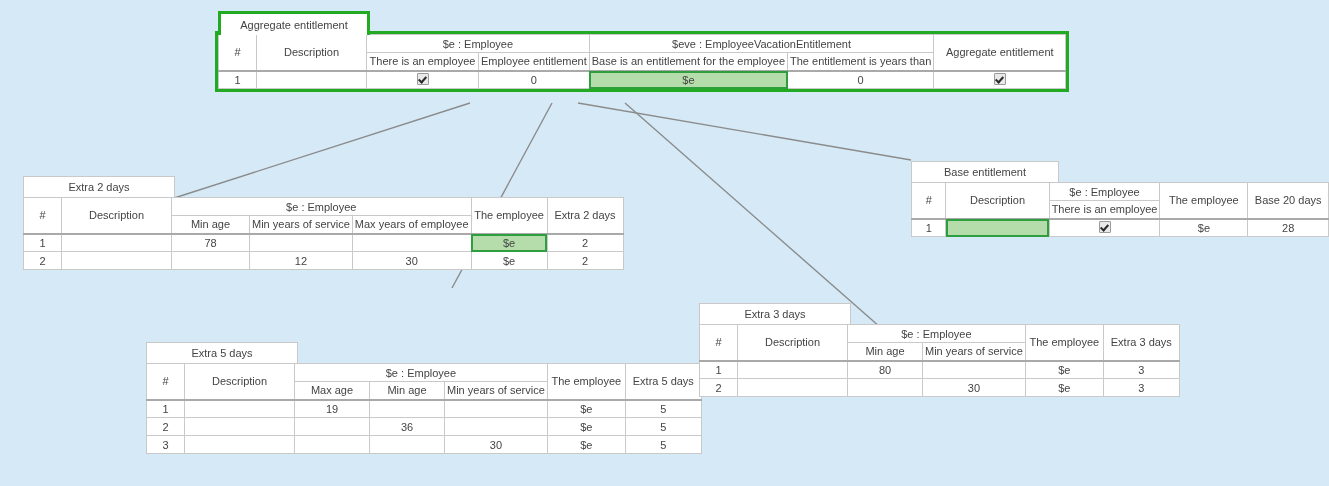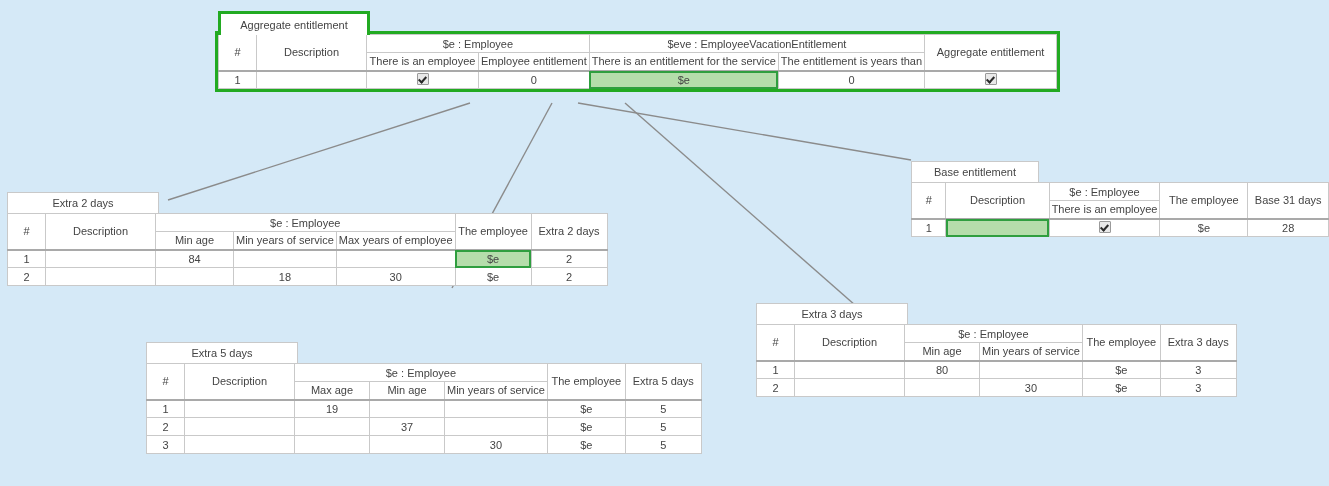--- a/index.html
+++ b/index.html
@@ -79,27 +79,27 @@
   
   .focused > table{
     outline:3px solid #22aa22;
     outline-offset:0;
   }
   .focused .title{border-color:#22aa22;border-width:3px 3px 0 3px;border-style:solid;}
 
   
   #tbl-aggregate{left:218px;top:11px;}
   #tbl-aggregate .title{width:152px;height:24px;line-height:23px;}
-  #tbl-extra2{left:7px;top:176px;margin-top:16px;}
+  #tbl-extra2{left:23px;top:176px;}
   #tbl-extra2 .title{width:152px;}
   #tbl-base{left:911px;top:161px;}
-  #tbl-base .title{width:128px;}
+  #tbl-base .title{width:148px;}
   #tbl-extra5{left:146px;top:342px;}
   #tbl-extra5 .title{width:152px;}
-  #tbl-extra3{left:756px;top:303px;}
+  #tbl-extra3{left:699px;top:303px;}
   #tbl-extra3 .title{width:152px;}
 </style>
 </head>
 <body>
 
 <div id="canvas">
 
   <svg id="links" viewBox="0 0 1329 486" width="1329" height="486">
       <line x1="470" y1="103" x2="168" y2="200" stroke="#8b8b8b" stroke-width="1.4"></line>
       <line x1="552" y1="103" x2="452" y2="288" stroke="#8b8b8b" stroke-width="1.4"></line>
@@ -124,21 +124,21 @@
             <tr>
               <th rowspan="2" class="c-plain hdr-sep">#</th>
               <th rowspan="2" class="c-plain hdr-sep">Description</th>
               <th colspan="2" class="h-in">$e : Employee</th>
               <th colspan="2" class="h-in">$eve : EmployeeVacationEntitlement</th>
               <th colspan="1" rowspan="2" class="h-out cellwrap hdr-sep">Aggregate entitlement</th>
             </tr>
             <tr>
               <th class="h-in hdr-sep">There is an employee</th>
               <th class="h-in hdr-sep">Employee entitlement</th>
-              <th class="h-in hdr-sep">There is an entitlement for the service</th>
+              <th class="h-in hdr-sep">Base is an entitlement for the employee</th>
               <th class="h-in hdr-sep">The entitlement is years than</th>
             </tr>
           </thead>
           <tbody>
             <tr>
               <td class="c-plain">1</td>
               <td class="c-plain"></td>
               <td class="c-in"><span class="chk"></span></td>
               <td class="c-in">0</td>
               <td class="c-in sel">$e</td>
@@ -171,31 +171,31 @@
             <tr>
               <th class="h-in hdr-sep">Min age</th>
               <th class="h-in hdr-sep">Min years of service</th>
               <th class="h-in hdr-sep">Max years of employee</th>
             </tr>
           </thead>
           <tbody>
             <tr>
               <td class="c-plain">1</td>
               <td class="c-plain"></td>
-              <td class="c-in">84</td>
+              <td class="c-in">78</td>
               <td class="c-in"></td>
               <td class="c-in"></td>
               <td class="c-out sel">$e</td>
               <td class="c-out">2</td>
             </tr>
             <tr>
               <td class="c-plain">2</td>
               <td class="c-plain"></td>
               <td class="c-in"></td>
-              <td class="c-in">18</td>
+              <td class="c-in">12</td>
               <td class="c-in">30</td>
               <td class="c-out">$e</td>
               <td class="c-out">2</td>
             </tr>
           </tbody>
         </table>
       </div>
       <div class="dt" id="tbl-base">
         <div class="title">Base entitlement</div>
         <table>
@@ -205,21 +205,21 @@
             <col style="width: 108px;">
             <col style="width: 90px;">
             <col style="width: 82px;">
           </colgroup>
           <thead>
             <tr>
               <th rowspan="2" class="c-plain hdr-sep">#</th>
               <th rowspan="2" class="c-plain hdr-sep">Description</th>
               <th colspan="1" class="h-in">$e : Employee</th>
               <th colspan="1" rowspan="2" class="h-out cellwrap hdr-sep">The employee</th>
-              <th colspan="1" rowspan="2" class="h-out cellwrap hdr-sep">Base 31 days</th>
+              <th colspan="1" rowspan="2" class="h-out cellwrap hdr-sep">Base 20 days</th>
             </tr>
             <tr>
               <th class="h-in hdr-sep">There is an employee</th>
             </tr>
           </thead>
           <tbody>
             <tr>
               <td class="c-plain">1</td>
               <td class="c-plain sel"></td>
               <td class="c-in"><span class="chk"></span></td>
@@ -262,21 +262,21 @@
               <td class="c-in">19</td>
               <td class="c-in"></td>
               <td class="c-in"></td>
               <td class="c-out">$e</td>
               <td class="c-out">5</td>
             </tr>
             <tr>
               <td class="c-plain">2</td>
               <td class="c-plain"></td>
               <td class="c-in"></td>
-              <td class="c-in">37</td>
+              <td class="c-in">36</td>
               <td class="c-in"></td>
               <td class="c-out">$e</td>
               <td class="c-out">5</td>
             </tr>
             <tr>
               <td class="c-plain">3</td>
               <td class="c-plain"></td>
               <td class="c-in"></td>
               <td class="c-in"></td>
               <td class="c-in">30</td>

